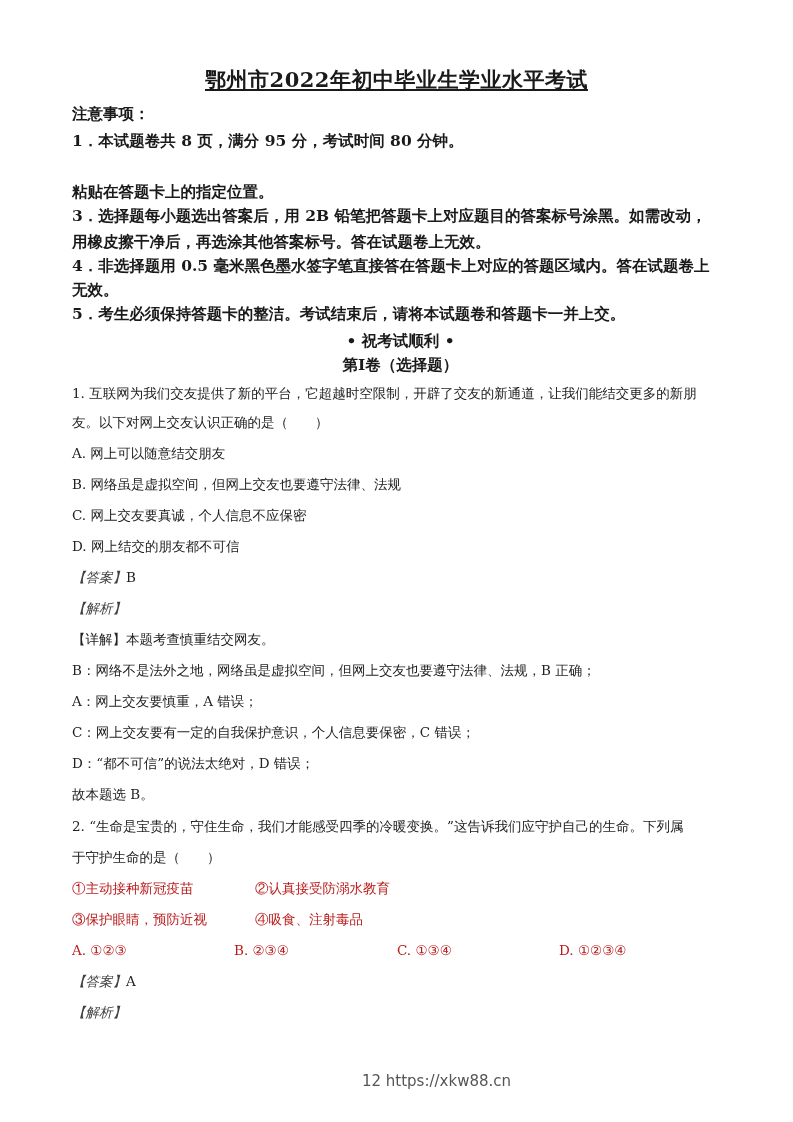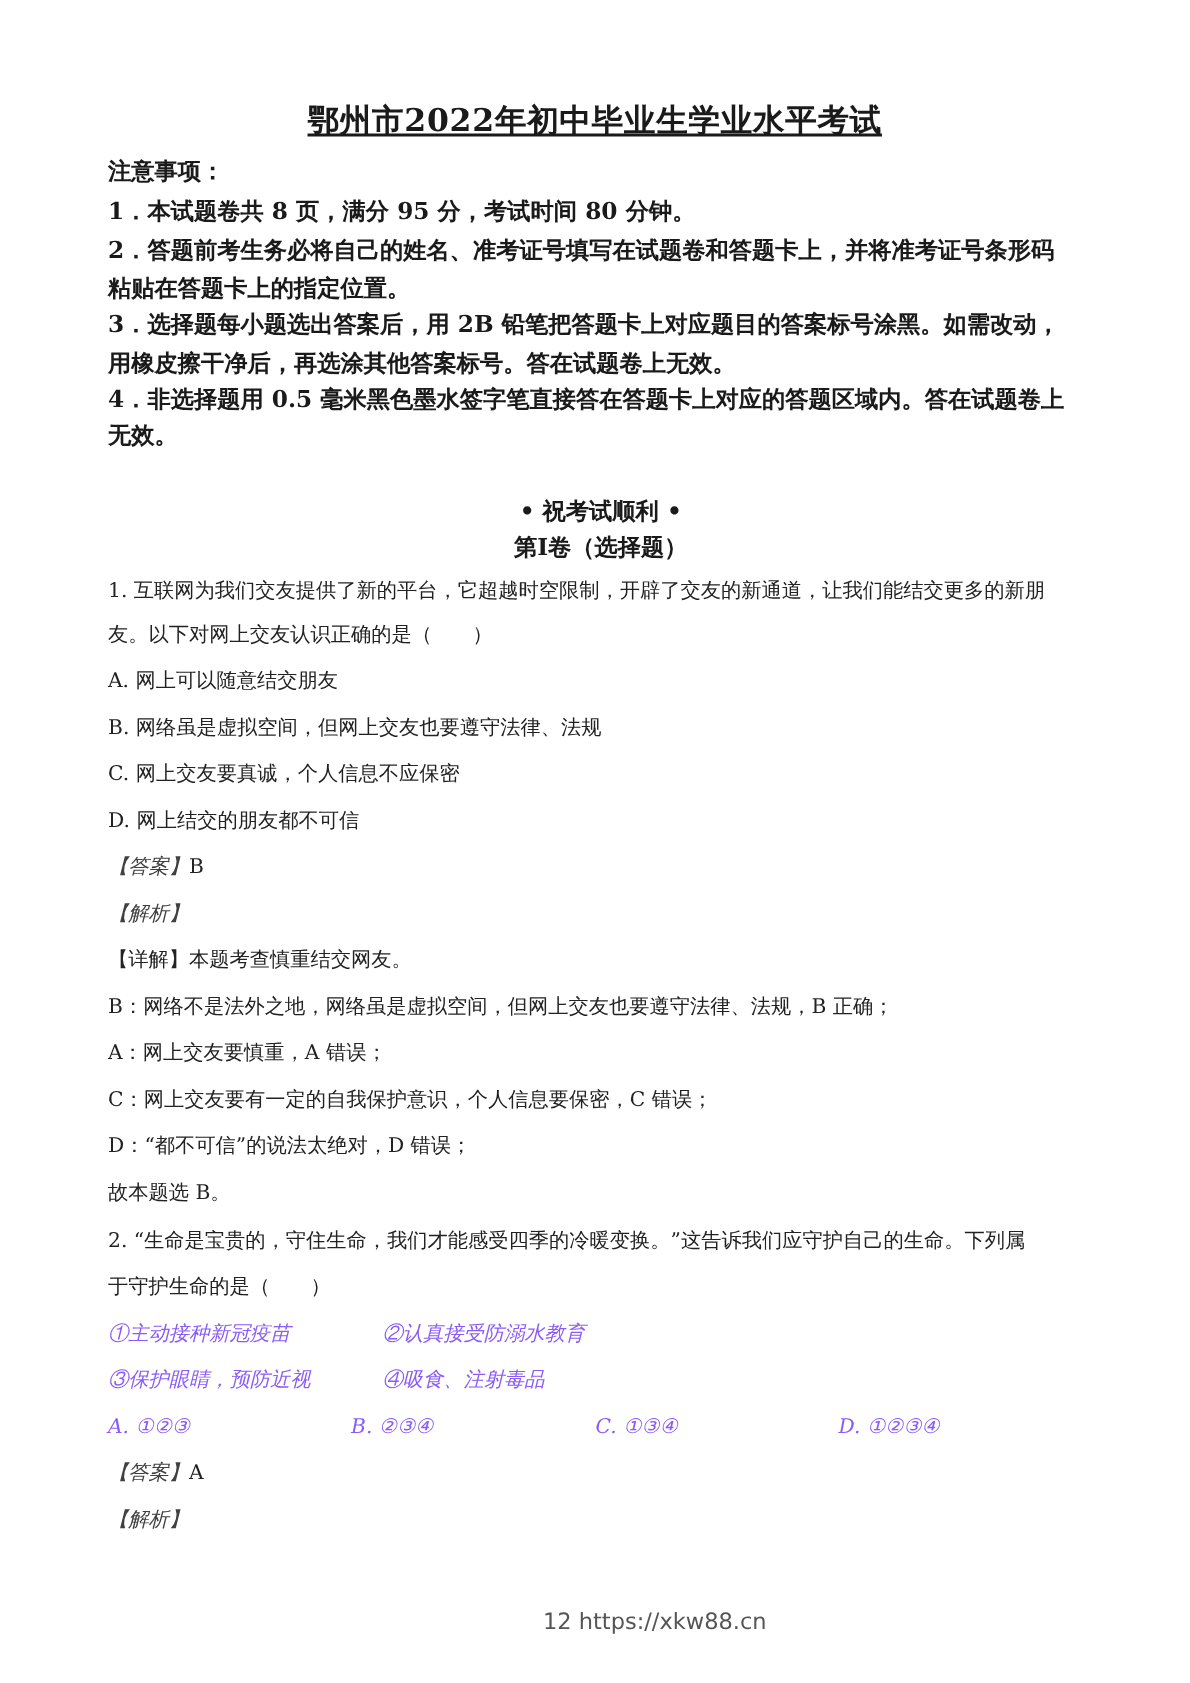--- a/index.html
+++ b/index.html
@@ -3,37 +3,37 @@
 <meta charset="utf-8">
 <style>
   html, body { margin:0; padding:0; background:#ffffff; }
   body { width:793px; height:1122px; position:relative; overflow:hidden; color:#1a1a1a; font-family:"DejaVu Serif","Liberation Serif",serif; }
   .page { position:absolute; left:0; top:0; width:793px; height:1122px; }
   .title { position:absolute; left:0; width:793px; top:66px; text-align:center; font-size:21px; font-weight:bold; letter-spacing:0.5px;text-decoration:underline; }
   .bold { font-weight:bold; font-size:15.5px; position:absolute; left:72px; white-space:nowrap; }
   .center { position:absolute; left:4px; width:793px; text-align:center; font-weight:bold; font-size:15.5px; }
   .line { position:absolute; left:72px; font-size:13.5px; white-space:nowrap; color:#222; }
   .tag { color:#404040;font-style:italic; }
-  .opt { position:absolute; font-size:13.5px; white-space:nowrap; color:#8b5cf6;font-style:italic; }
+  .opt { position:absolute; font-size:13.5px; white-space:nowrap; color:#b91c1c; }
   .footer { position:absolute; left:0; width:793px; top:1072px; text-align:center; font-family:"DejaVu Sans","Liberation Sans",sans-serif; font-size:15px; color:#555;padding-left:40px; }
 </style>
 </head>
 <body>
 
 <div class="page">
   <div class="title">鄂州市2022年初中毕业生学业水平考试</div>
 
   <div class="bold" style="top:104px">注意事项：</div>
   <div class="bold" style="top:131px">1．本试题卷共 8 页，满分 95 分，考试时间 80 分钟。</div>
-  <div class="bold" style="top:157px">2．答题前考生务必将自己的姓名、准考证号填写在试题卷和答题卡上，并将准考证号条形码</div>
   <div class="bold" style="top:182px">粘贴在答题卡上的指定位置。</div>
   <div class="bold" style="top:206px">3．选择题每小题选出答案后，用 2B 铅笔把答题卡上对应题目的答案标号涂黑。如需改动，</div>
   <div class="bold" style="top:232px">用橡皮擦干净后，再选涂其他答案标号。答在试题卷上无效。</div>
   <div class="bold" style="top:256px">4．非选择题用 0.5 毫米黑色墨水签字笔直接答在答题卡上对应的答题区域内。答在试题卷上</div>
   <div class="bold" style="top:280px">无效。</div>
+  <div class="bold" style="top:304px">5．考生必须保持答题卡的整洁。考试结束后，请将本试题卷和答题卡一并上交。</div>
 
   <div class="center" style="top:331px">• 祝考试顺利 •</div>
   <div class="center" style="top:355px">第Ⅰ卷（选择题）</div>
 
   <div class="line" style="top:385px">1. 互联网为我们交友提供了新的平台，它超越时空限制，开辟了交友的新通道，让我们能结交更多的新朋</div>
   <div class="line" style="top:414px">友。以下对网上交友认识正确的是（　　）</div>
   <div class="line" style="top:445px">A. 网上可以随意结交朋友</div>
   <div class="line" style="top:476px">B. 网络虽是虚拟空间，但网上交友也要遵守法律、法规</div>
   <div class="line" style="top:507px">C. 网上交友要真诚，个人信息不应保密</div>
   <div class="line" style="top:538px">D. 网上结交的朋友都不可信</div>

